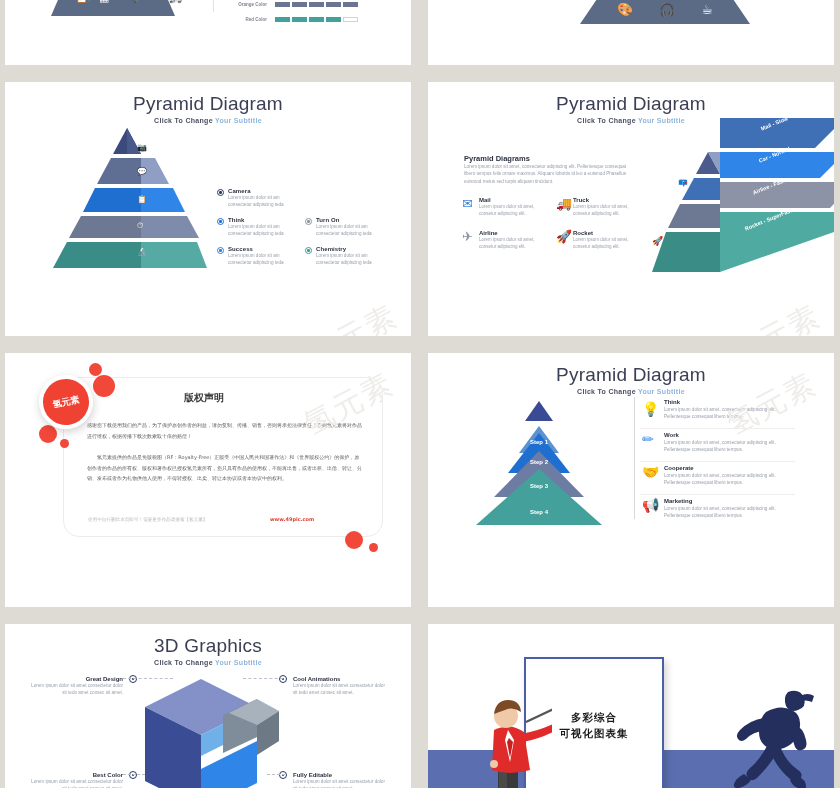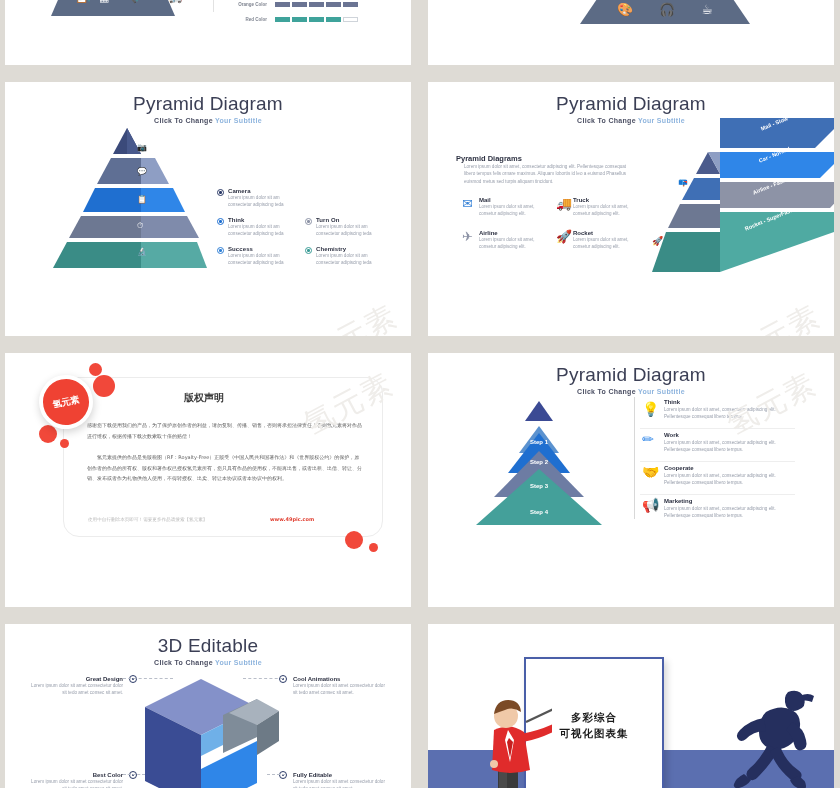--- a/index.html
+++ b/index.html
@@ -330,21 +330,21 @@
       </div>
       <div class="wm">氢元素</div>
     </div>
 
     <div class="slide">
       <h2 class="title">Pyramid Diagram</h2>
       <p class="subtitle">
         <span>Click To Change </span><span class="accent">Your Subtitle</span>
       </p>
 
-      <h3 class="lede-h" style="left:28px;top:64px;">Pyramid Diagrams</h3>
+      <h3 class="lede-h" style="left:36px;top:64px;">Pyramid Diagrams</h3>
       <p class="lede-p" style="left:36px;top:76px;">Lorem ipsum dolor sit amet, consectetur adipiscing elit. Pellentesque consequat libero tempus felis ornare maximus. Aliquam lobortis id leo a euismod Phasellus euismod metus sed turpis aliquam tincidunt.</p>
 
       <div class="ficell" style="left:34px;top:115px;">
         <span class="ic">✉</span>
         <h4>Mail</h4>
         <p>Lorem ipsum dolor sit amet, consetur adipiscing elit.</p>
       </div>
       <div class="ficell" style="left:128px;top:115px;">
         <span class="ic">🚚</span>
         <h4>Truck</h4>
@@ -460,21 +460,21 @@
       </div>
       <div class="wm tr">氢元素</div>
     </div>
   </div>
 
   <div class="gap-v"></div>
 
   <div class="row r3">
 
     <div class="slide">
-      <h2 class="title">3D Editable</h2>
+      <h2 class="title">3D Graphics</h2>
       <p class="subtitle">
         <span>Click To Change </span><span class="accent">Your Subtitle</span>
       </p>
 
       <div class="cube">
         <svg width="140" height="135" viewBox="0 0 140 135">
           <polygon points="0,28 56,0 112,28 56,56" fill="#8491c9"></polygon>
           <polygon points="0,28 0,102 56,130 56,56" fill="#3a4c94"></polygon>
           <polygon points="56,56 112,28 112,62 56,90" fill="#6e7cbe" opacity="0"></polygon>
           <polygon points="56,90 112,62 112,104 56,132" fill="#2f86e8"></polygon>

